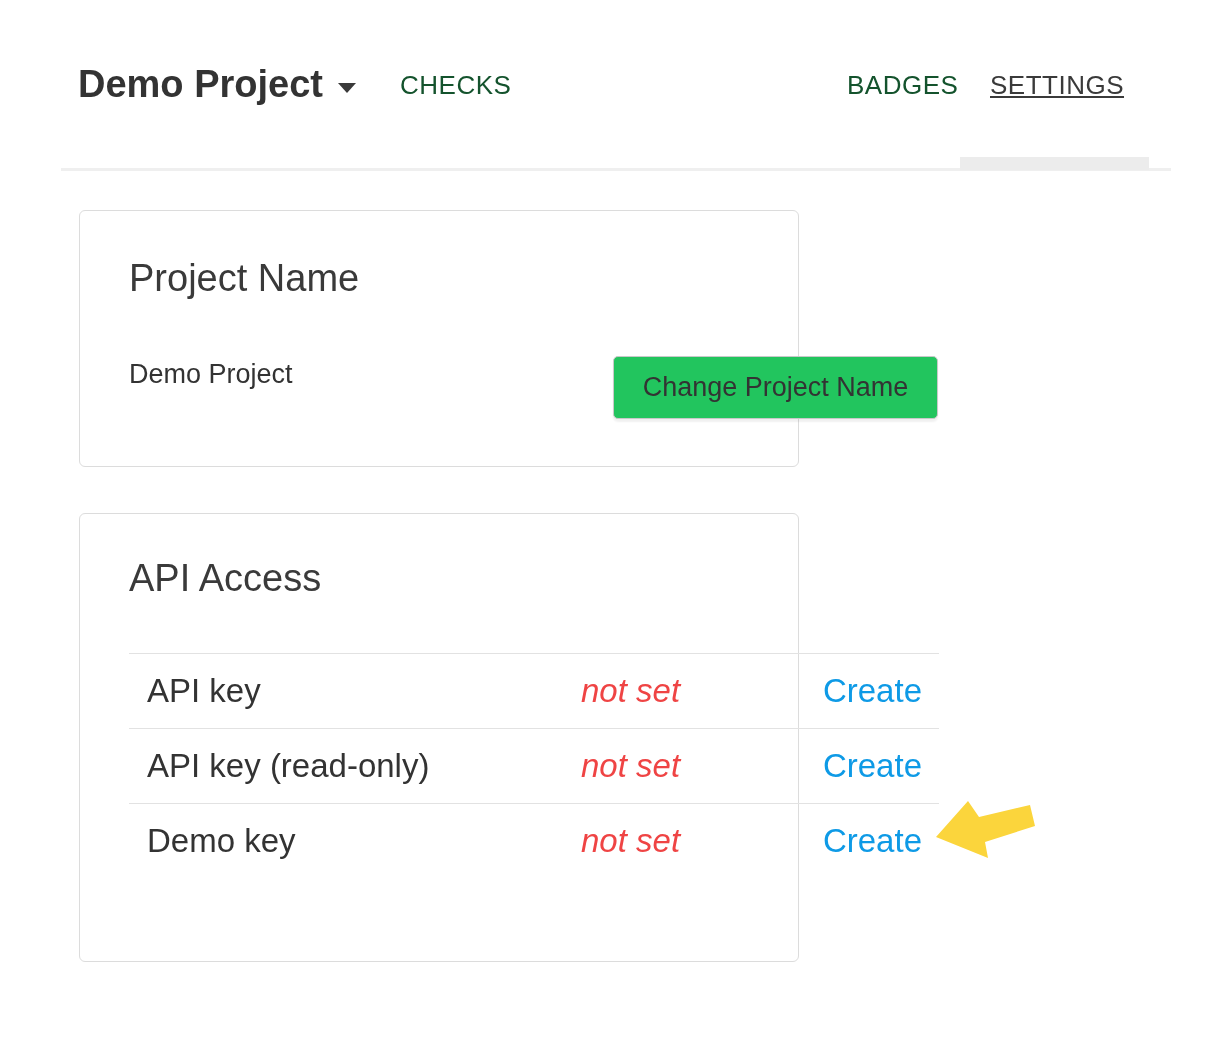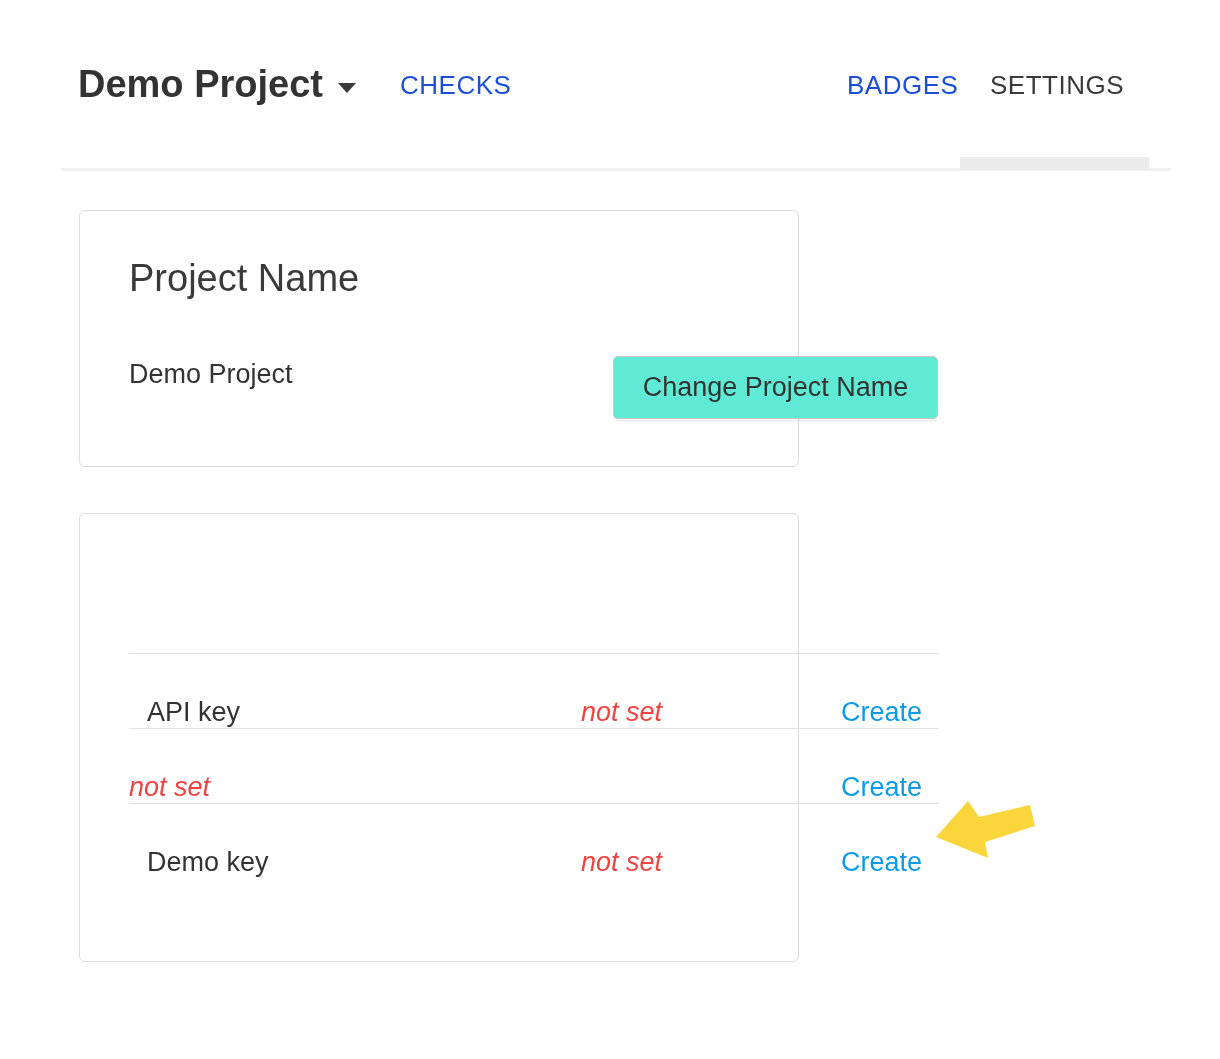--- a/index.html
+++ b/index.html
@@ -34,30 +34,30 @@
     border-left: 9px solid transparent;
     border-right: 9px solid transparent;
     border-top: 10px solid #3a3a3a;
     margin-top: 6px;
   }
   .nav-tab {
     position: absolute;
     top: 71px;
     font-size: 26px;
     letter-spacing: 0.5px;
-    color: #1d4ed8;
+    color: #14532d;
     line-height: 1.15;
     cursor: pointer;
     text-decoration: none;
   }
   .nav-tab.active { color: #3a3a3a; }
   #tab-checks       { left: 400px; }
   #tab-integrations { left: 566px; }
   #tab-badges       { left: 847px; }
-  #tab-settings     { left: 990px; }
+  #tab-settings     { left: 990px; text-decoration: underline; }
 
   .nav-divider {
     position: absolute;
     left: 61px;
     top: 168px;
     width: 1110px;
     height: 3px;
     background: #efefef;
   }
   .tab-indicator {
@@ -103,43 +103,43 @@
 
   .change-btn {
     position: absolute;
     left: 533px;
     top: 145px;
     width: 325px;
     height: 63px;
     display: flex;
     align-items: center;
     justify-content: center;
-    background: #5eead4;
+    background: #22c55e;
     border: 1px solid #c9c9c9;
     border-radius: 5px;
     box-shadow: 0 3px 2px rgba(0,0,0,0.06);
     font-family: "Liberation Sans", sans-serif;
     font-size: 27px;
     color: #333333;
     cursor: pointer;
   }
 
   
   .api-table {
     position: absolute;
     left: 49px;
     top: 139px;
     width: 810px;
   }
   .api-row {
     display: flex;
-    align-items: flex-end;
+    align-items: center;
     height: 75px;
     border-top: 1px solid #e2e2e2;
-    font-size: 27px;
+    font-size: 33px;
   }
   .api-row .row-label {
     width: 452px;
     padding-left: 18px;
     color: #333333;
   }
   .api-row .row-value {
     font-style: italic;
     color: #ef4444;
   }
@@ -176,30 +176,32 @@
   <div class="nav-divider"></div>
   <div class="tab-indicator"></div>
 
   <div class="card card-project">
     <h2>Project Name</h2>
     <div class="current-name">Demo Project</div>
     <button class="change-btn">Change Project Name</button>
   </div>
 
   <div class="card card-api">
+    <h2>API Access</h2>
 
     <div class="api-table">
 
       <div class="api-row">
         <span class="row-label">API key</span>
         <span class="row-value">not set</span>
         <a class="row-action" style="color:#0e9ae6;">Create</a>
       </div>
 
       <div class="api-row">
+        <span class="row-label">API key (read-only)</span>
         <span class="row-value">not set</span>
         <a class="row-action" style="color:#0e9ae6;">Create</a>
       </div>
 
       <div class="api-row">
         <span class="row-label">Demo key</span>
         <span class="row-value">not set</span>
         <a class="row-action" style="color:#0e9ae6;">Create</a>
       </div>
 

